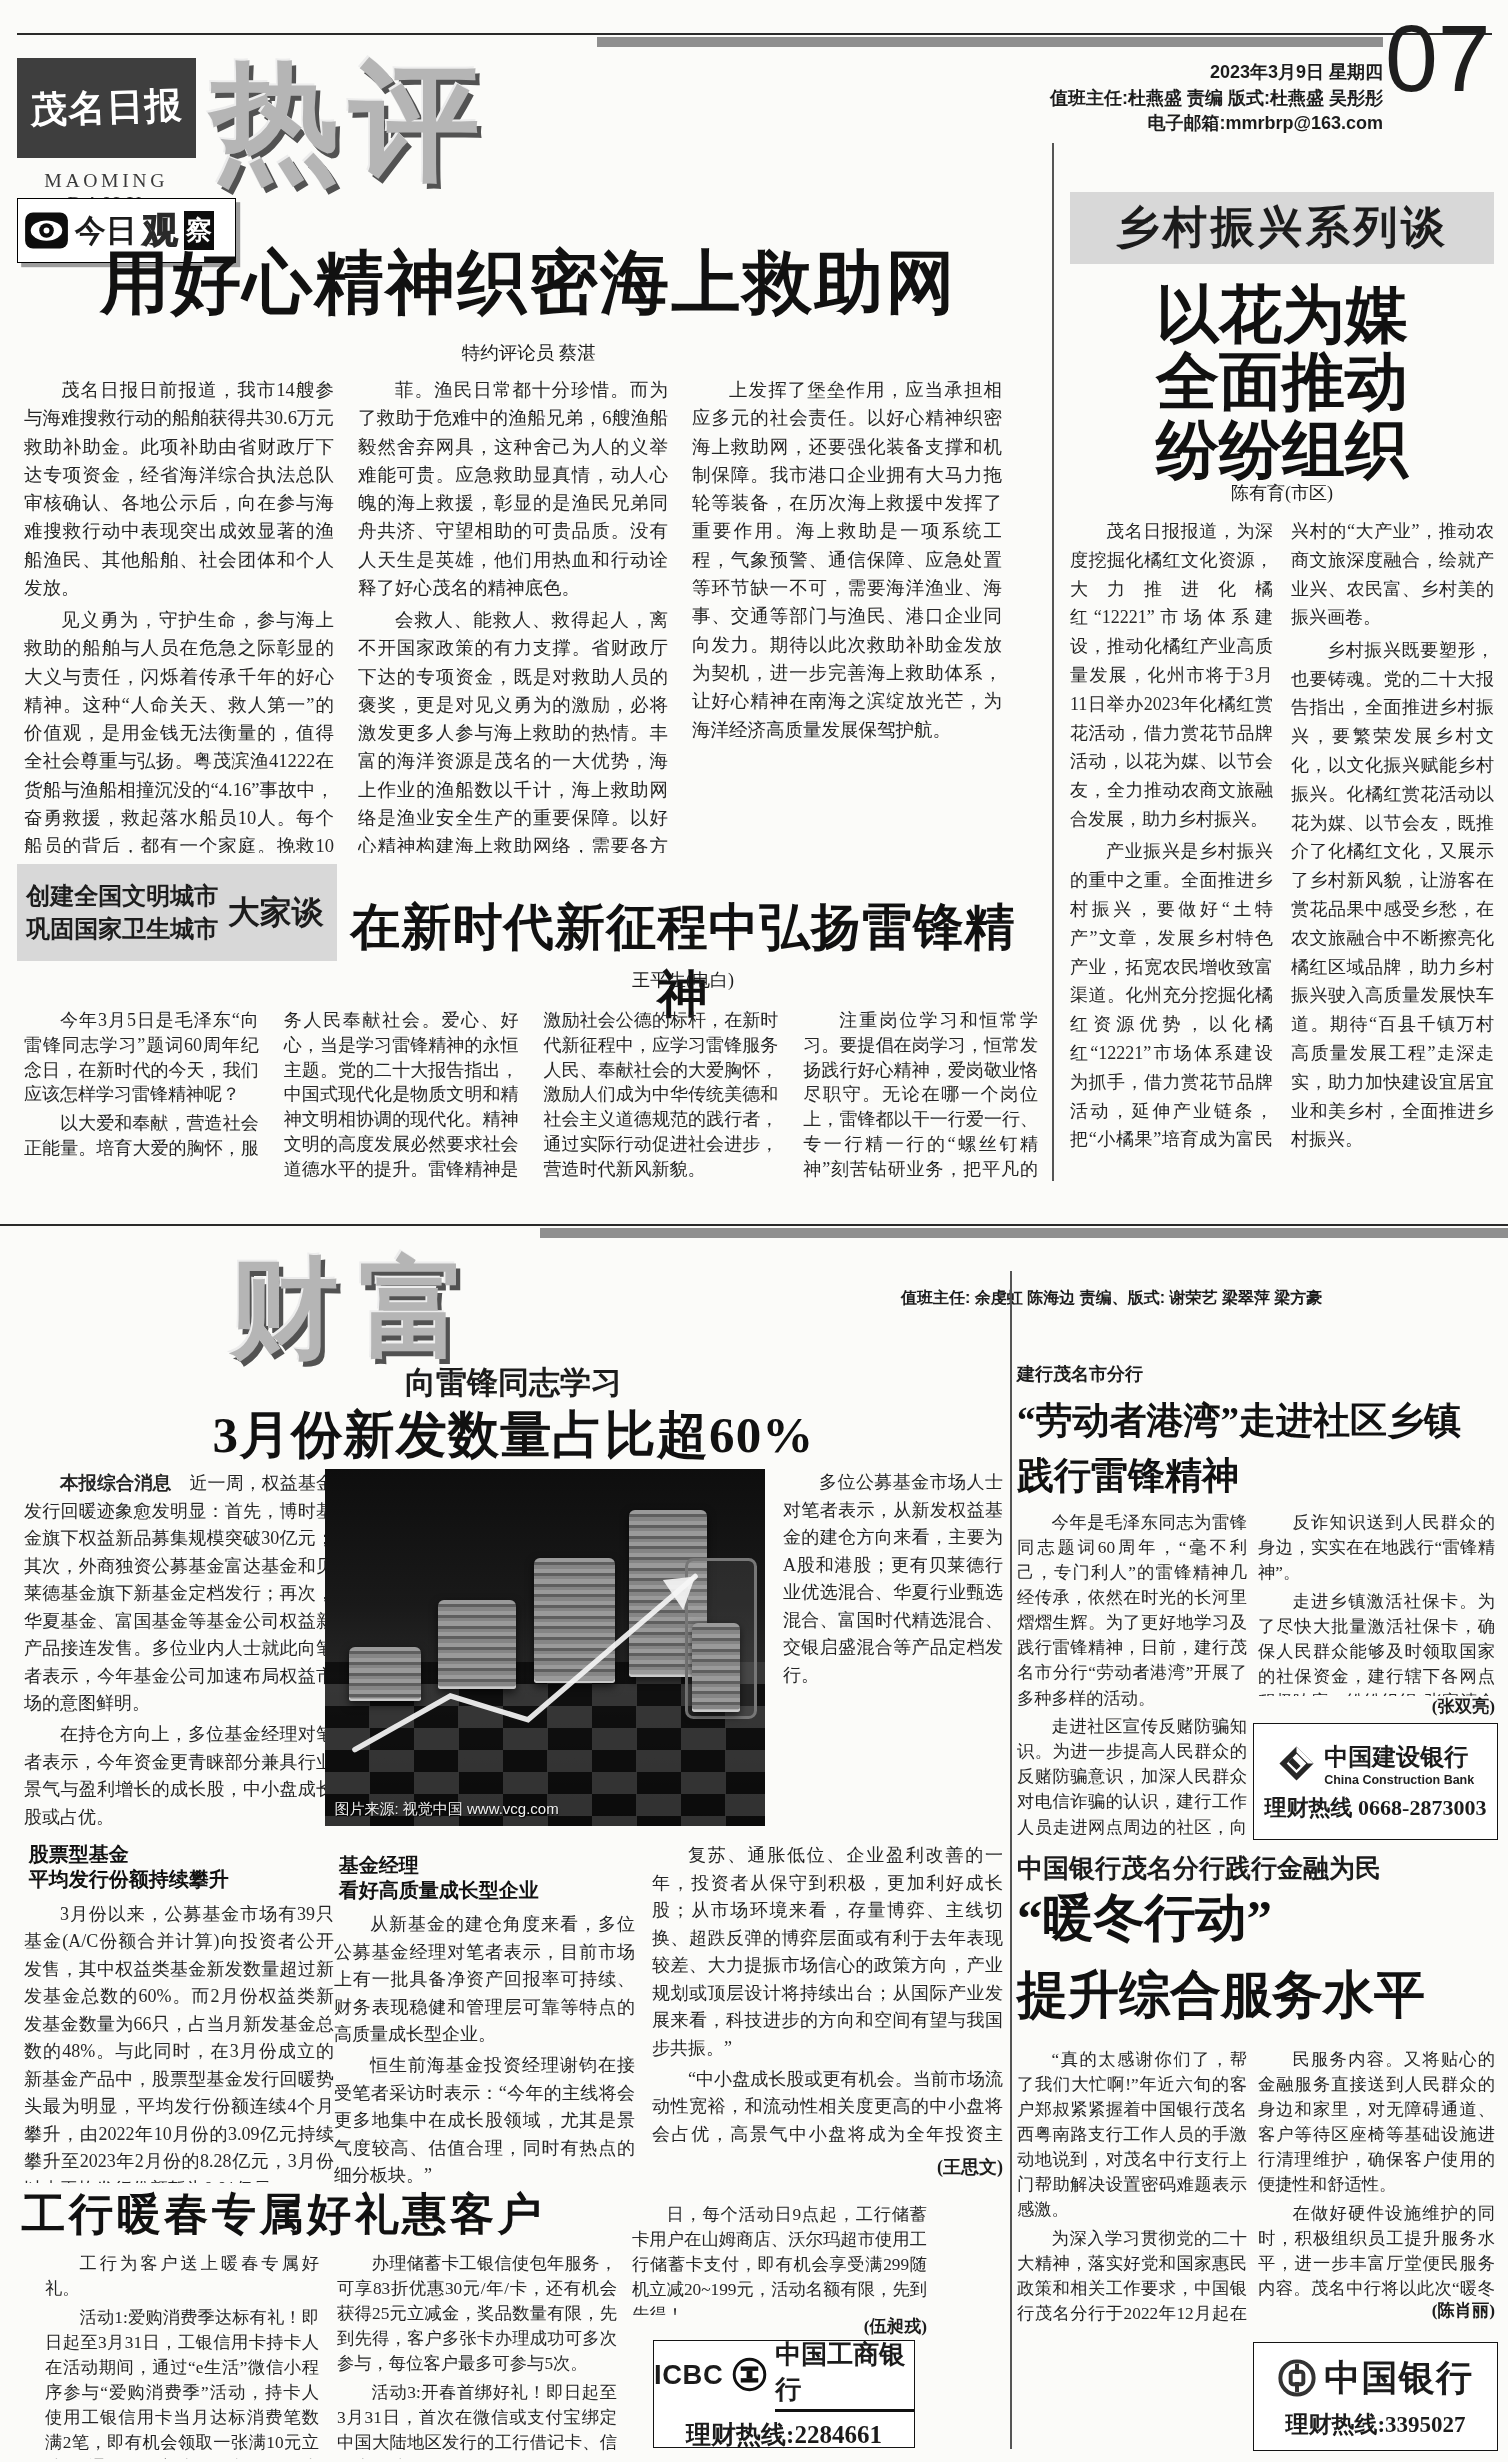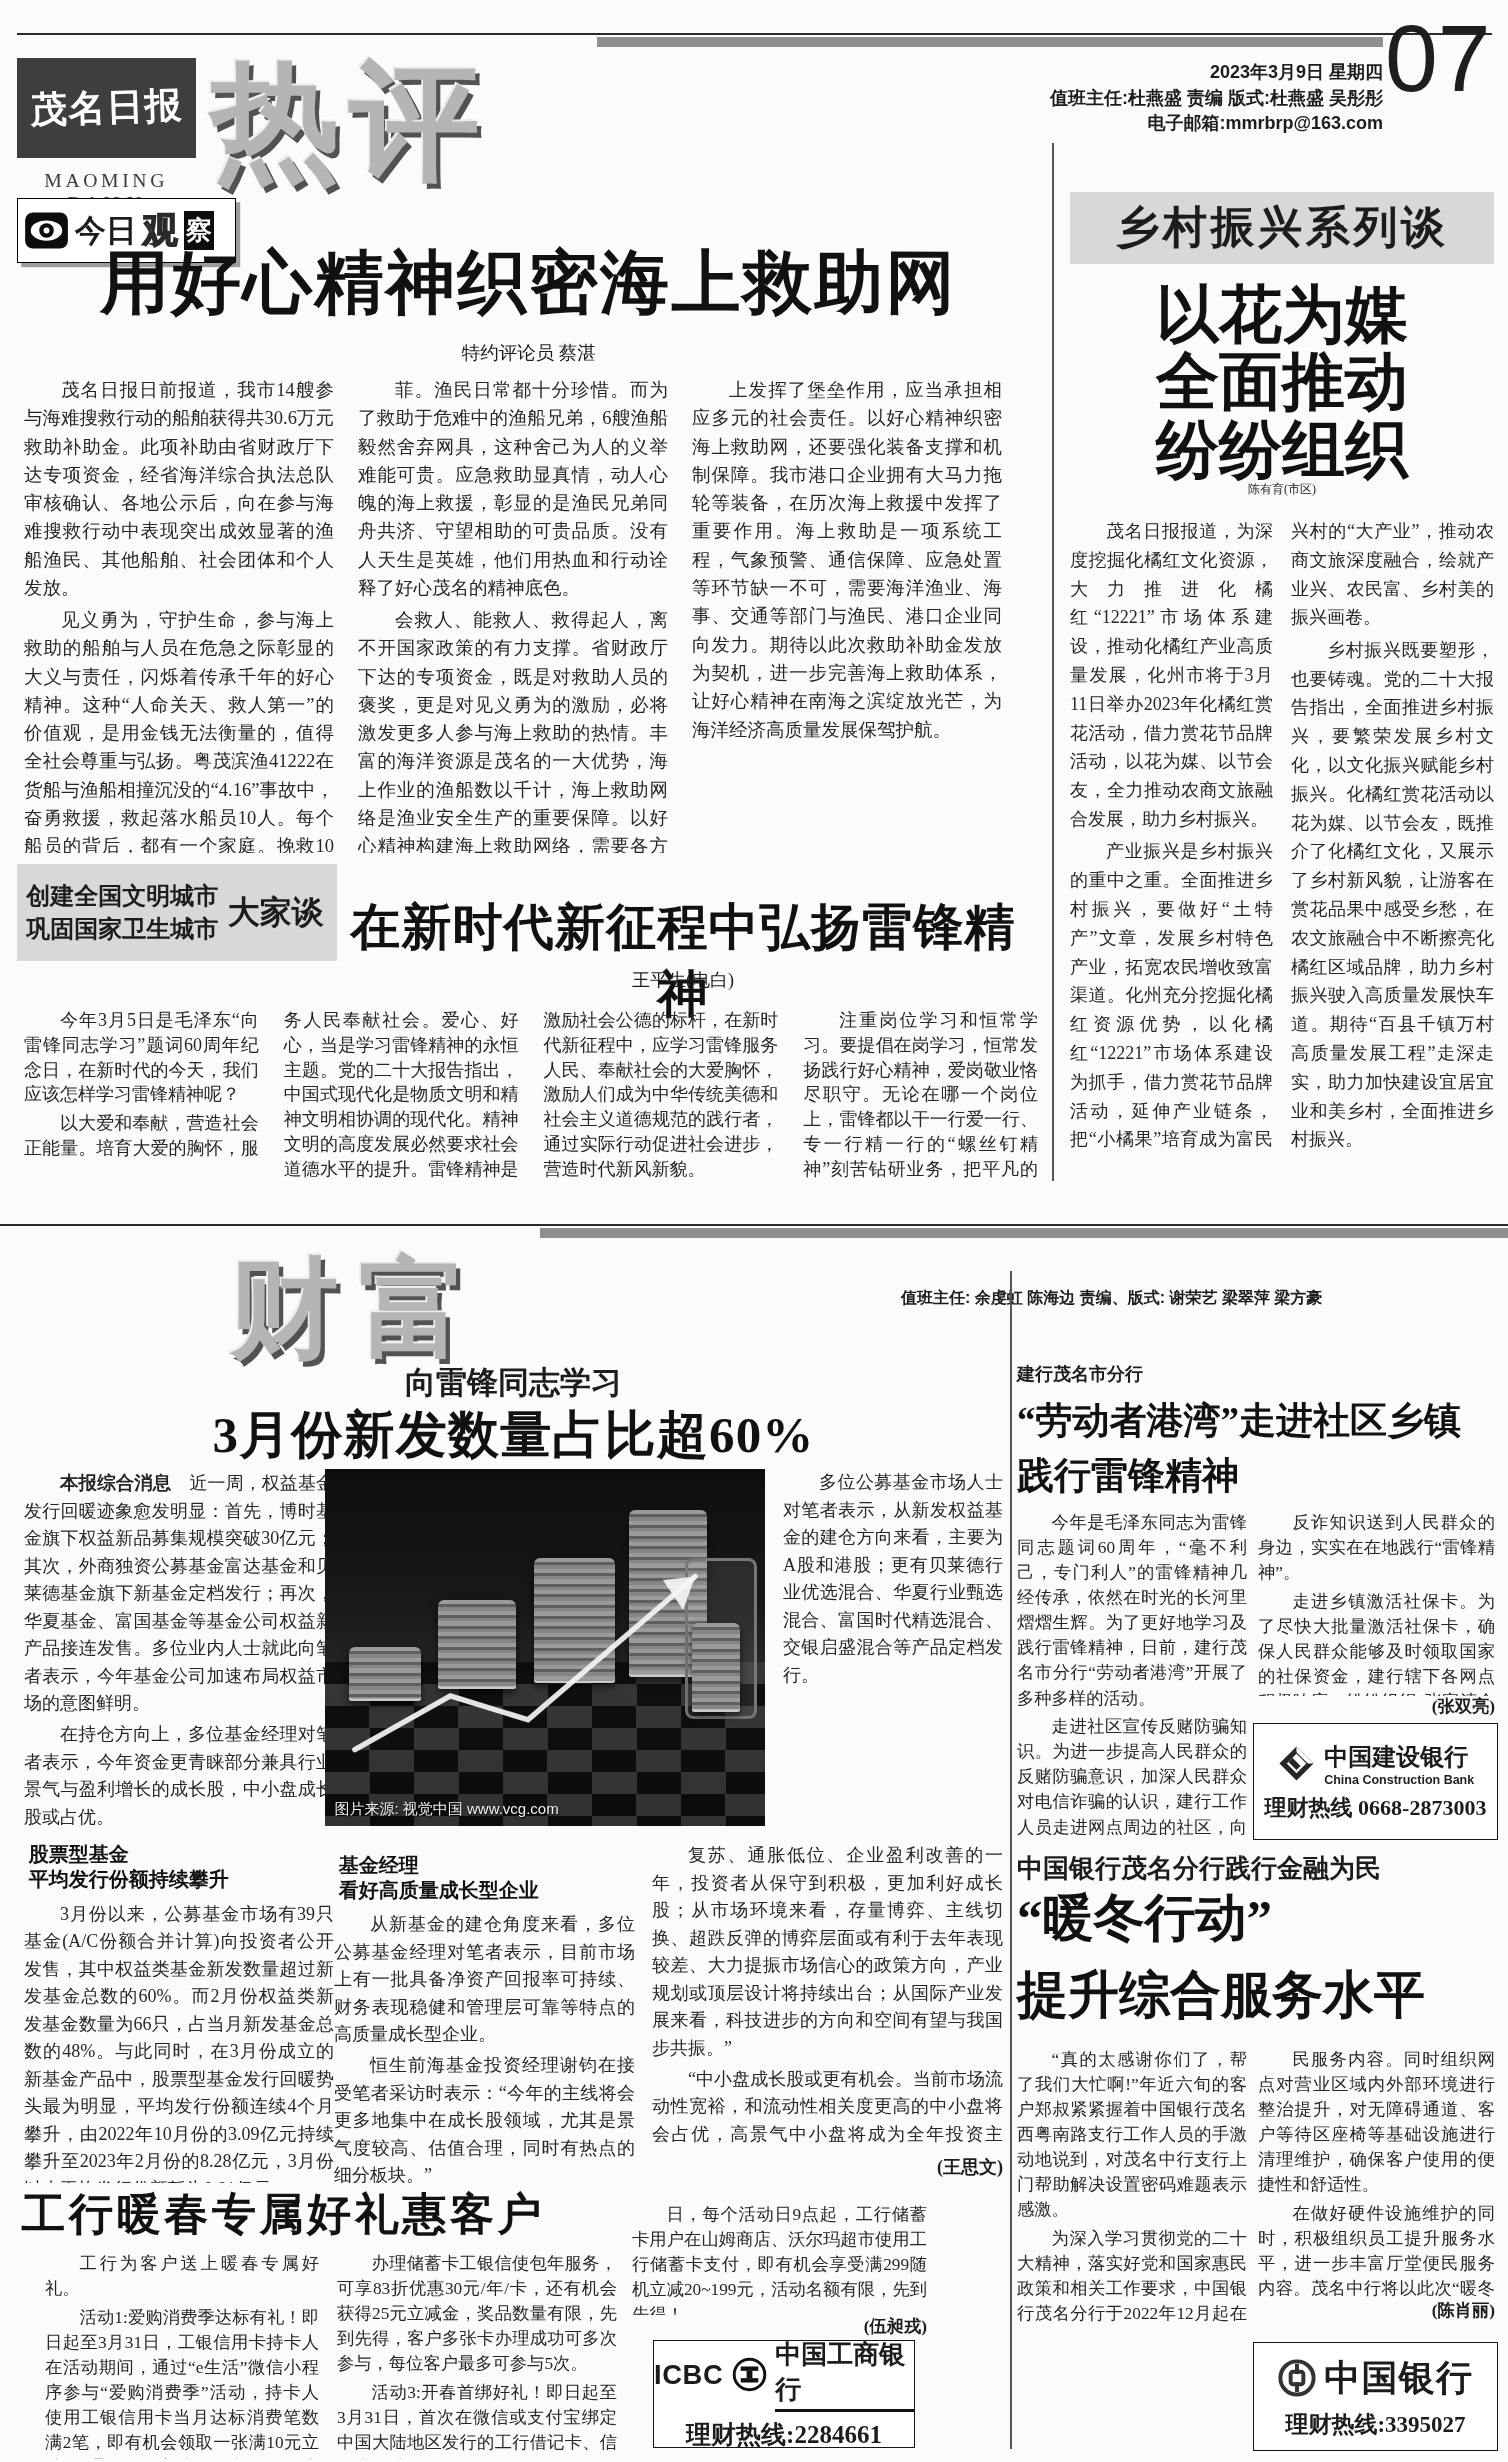--- a/index.html
+++ b/index.html
@@ -104,21 +104,21 @@
     </div>
 
   <div class="abs" style="left:1052px;top:143px;width:1.8px;height:1038px;background:#555;"></div>
 
   <div class="abs badgegray center" style="left:1070px;top:192px;width:424px;height:72px;line-height:72px;font-size:44px;font-weight:900;letter-spacing:3.6px;">乡村振兴系列谈</div>
   <div class="abs headline center" style="left:1070px;top:282px;width:424px;font-size:63px;line-height:1.07;">
     <div>以花为媒</div>
     <div>全面推动</div>
     <div>纷纷组织</div>
   </div>
-  <div class="abs center" style="left:1070px;top:481px;width:424px;font-size:12px;text-align:center;">陈有育(市区)</div>
+  <div class="abs center" style="left:1070px;top:481px;width:424px;font-size:18px;text-align:center;">陈有育(市区)</div>
   <div class="abs bodytxt just cols2" style="left:1070px;top:517px;width:424px;height:665px;font-size:18px;line-height:1.6;">
       <p class="para">茂名日报报道，为深度挖掘化橘红文化资源，大力推进化橘红“12221”市场体系建设，推动化橘红产业高质量发展，化州市将于3月11日举办2023年化橘红赏花活动，借力赏花节品牌活动，以花为媒、以节会友，全力推动农商文旅融合发展，助力乡村振兴。</p>
       <p class="para">产业振兴是乡村振兴的重中之重。全面推进乡村振兴，要做好“土特产”文章，发展乡村特色产业，拓宽农民增收致富渠道。化州充分挖掘化橘红资源优势，以化橘红“12221”市场体系建设为抓手，借力赏花节品牌活动，延伸产业链条，把“小橘果”培育成为富民兴村的“大产业”，推动农商文旅深度融合，绘就产业兴、农民富、乡村美的振兴画卷。</p>
       <p class="para">乡村振兴既要塑形，也要铸魂。党的二十大报告指出，全面推进乡村振兴，要繁荣发展乡村文化，以文化振兴赋能乡村振兴。化橘红赏花活动以花为媒、以节会友，既推介了化橘红文化，又展示了乡村新风貌，让游客在赏花品果中感受乡愁，在农文旅融合中不断擦亮化橘红区域品牌，助力乡村振兴驶入高质量发展快车道。期待“百县千镇万村高质量发展工程”走深走实，助力加快建设宜居宜业和美乡村，全面推进乡村振兴。</p>
     </div>
 
   <div class="abs rule" style="left:0px;top:1224px;width:1508px;height:1.8px;"></div>
   <div class="abs graybar" style="left:540px;top:1228px;width:968px;height:9.5px;"></div>
 
   <div class="abs bigtitle" style="left:230px;top:1236px;font-size:109px;letter-spacing:20px;">财富</div>
@@ -238,21 +238,21 @@
   </div>
 
   <div class="abs" style="left:1017px;top:1851px;font-size:26px;font-weight:bold;">中国银行茂名分行践行金融为民</div>
   <div class="abs headline" style="left:1017px;top:1884px;width:477px;font-size:51px;">“暖冬行动”</div>
   <div class="abs headline" style="left:1017px;top:1961px;width:477px;font-size:51px;">提升综合服务水平</div>
   <div class="abs bodytxt just" style="left:1017px;top:2047px;width:230px;height:280px;font-size:17.3px;line-height:1.45;">
       <p class="para">“真的太感谢你们了，帮了我们大忙啊!”年近六旬的客户郑叔紧紧握着中国银行茂名西粤南路支行工作人员的手激动地说到，对茂名中行支行上门帮助解决设置密码难题表示感激。</p>
       <p class="para">为深入学习贯彻党的二十大精神，落实好党和国家惠民政策和相关工作要求，中国银行茂名分行于2022年12月起在全辖网点启动以优质服务践行“暖冬行动”，着力发挥银行网点服务民生的重要功能，积极践行金融工作的人民性，切实做好各项暖心便民服务，将更多贴心的为</p>
     </div>
   <div class="abs bodytxt just" style="left:1258px;top:2047px;width:237px;height:251px;font-size:17.3px;line-height:1.45;">
-      <p class="para">民服务内容。同时组织网点对营业区域内外部环境进行整治提升，对无障碍通道、客户等待区座椅等基础设施进行清理维护，确保客户使用的便捷性和舒适性。</p>
+      <p class="para">民服务内容。又将贴心的金融服务直接送到人民群众的身边和家里，对无障碍通道、客户等待区座椅等基础设施进行清理维护，确保客户使用的便捷性和舒适性。</p>
       <p class="para">在做好硬件设施维护的同时，积极组织员工提升服务水平，进一步丰富厅堂便民服务内容。茂名中行将以此次“暖冬行动”服务提升专项活动为契机，持续提升综合服务水平，以实际行动展现茂名中行的服务情怀和服务温度。</p>
     </div>
   <div class="abs right sign" style="left:1258px;top:2298px;width:237px;font-size:17.3px;">(陈肖丽)</div>
 
   <div class="abs bankbox" style="left:1253px;top:2342px;width:243px;height:107px;border-width:1.2px;">
     <div class="bankrow">
       <span style="display:inline-block;width:38px;height:38px;">
         <svg viewBox="0 0 48 48" width="38" height="38">
             <circle cx="24" cy="24" r="21" fill="none" stroke="#333" stroke-width="5"></circle>
             <rect x="16" y="16" width="16" height="16" rx="3" fill="none" stroke="#333" stroke-width="5"></rect>

